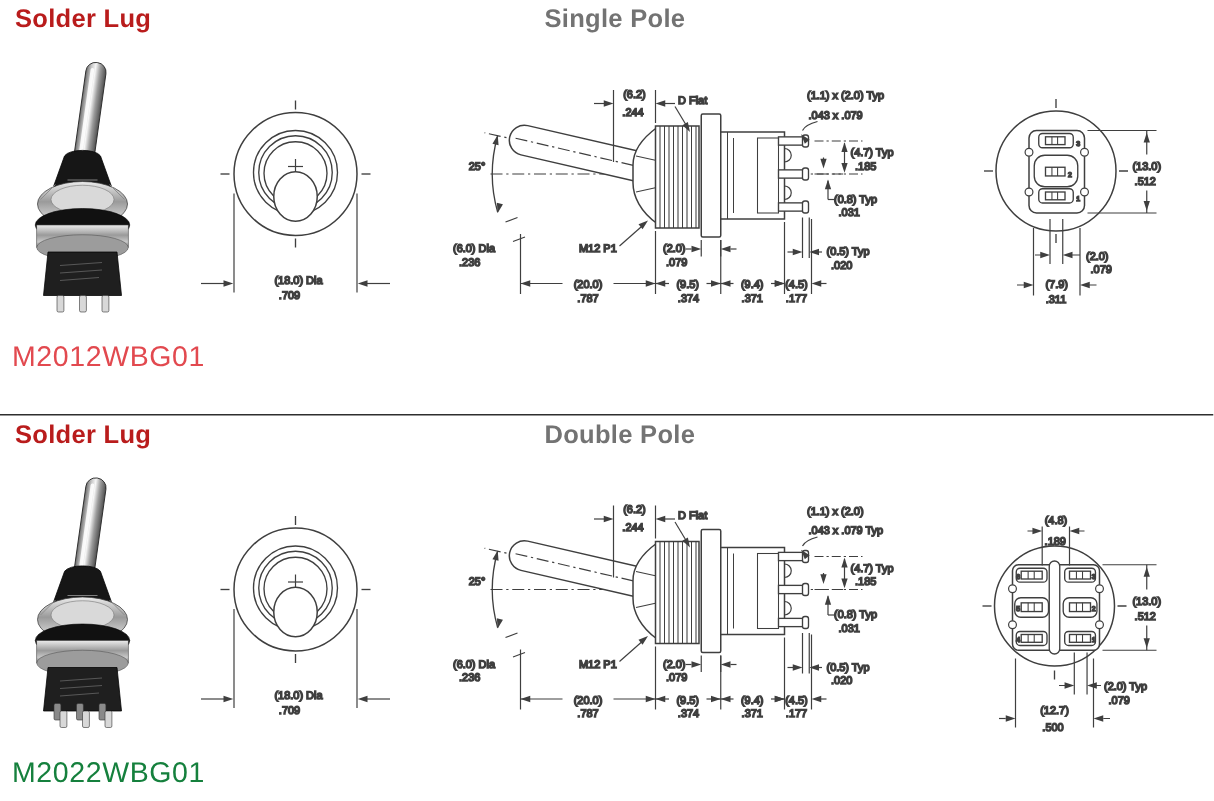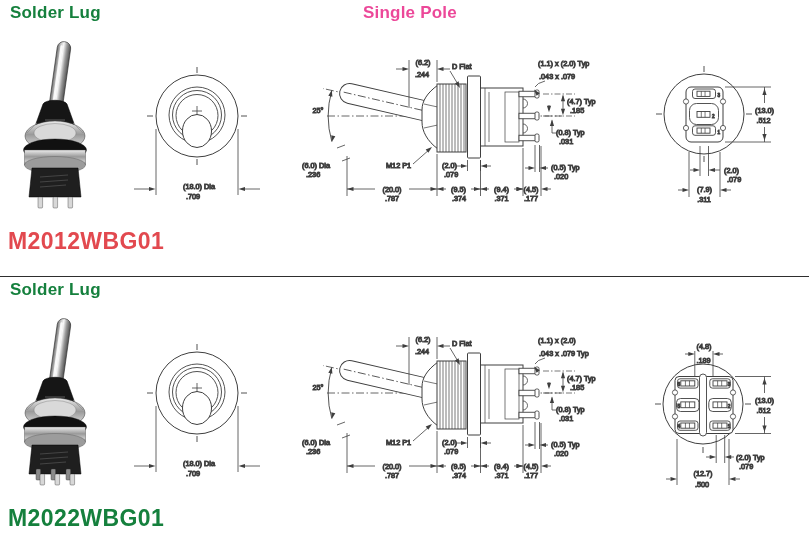--- a/index.html
+++ b/index.html
@@ -1,23 +1,23 @@
 <!DOCTYPE html>
 <html><head>
 <meta charset="utf-8">
 <style>
   html,body{margin:0;padding:0;background:#ffffff;}
   body{width:809px;height:534px;position:relative;font-family:"Liberation Sans",sans-serif;overflow:hidden;}
   .panel{position:absolute;left:0;width:809px;}
   #panel-0{top:0;height:276px;}
   #panel-1{top:277px;height:257px;}
   .divider{position:absolute;top:276px;left:0;width:809px;height:0;border-top:1.6px solid #2e2e2e;}
-  .lug-h{position:absolute;left:10px;top:3px;margin:0;font-size:17px;font-weight:bold;color:#15803d;letter-spacing:.2px;}
-  .pole-h{position:absolute;left:363px;top:3px;margin:0;font-size:17px;font-weight:bold;color:#ec4899;letter-spacing:.2px;}
-  .pn{position:absolute;left:8px;top:228px;font-size:23px;font-weight:bold;letter-spacing:.4px;}
+  .lug-h{position:absolute;left:10px;top:3px;margin:0;font-size:17px;font-weight:bold;color:#b91c1c;letter-spacing:.2px;}
+  .pole-h{position:absolute;left:363px;top:3px;margin:0;font-size:17px;font-weight:bold;color:#737373;letter-spacing:.2px;}
+  .pn{position:absolute;left:8px;top:228px;font-size:19px;font-weight:normal;letter-spacing:.4px;}
   svg.drawing{position:absolute;left:0;top:0;}
   svg text{font-family:"Liberation Sans",sans-serif;}
 </style>
 </head>
 <body>
 
 <div>
 
   <section class="panel" id="panel-0">
     <svg class="drawing" id="svg-0" width="809" height="276" viewBox="0 0 809 276">
@@ -522,16 +522,17 @@
           <line x1="729" y1="162" x2="729" y2="208" stroke="#3f3f3f" stroke-width="0.8"></line>
           <line x1="666" y1="202" x2="670.5" y2="202" stroke="#3f3f3f" stroke-width="0.8"></line>
           <polygon points="677,202 670.5,204.1 670.5,199.9" fill="#3f3f3f" stroke="none"></polygon>
           <line x1="735.5" y1="202" x2="740" y2="202" stroke="#3f3f3f" stroke-width="0.8"></line>
           <polygon points="729,202 735.5,199.9 735.5,204.1" fill="#3f3f3f" stroke="none"></polygon>
           <text x="703" y="199" font-size="7.3" text-anchor="middle" fill="#3a3a3a">(12.7)</text>
           <text x="702" y="210" font-size="7.3" text-anchor="middle" fill="#3a3a3a">.500</text>
         </g>
       </svg>
     <h2 class="lug-h">Solder Lug</h2>
+    <h2 class="pole-h">Double Pole</h2>
     <div class="pn" id="pn-1" style="color: #15803d;">M2022WBG01</div>
   </section>
 
 </div>
 
 </body></html>

